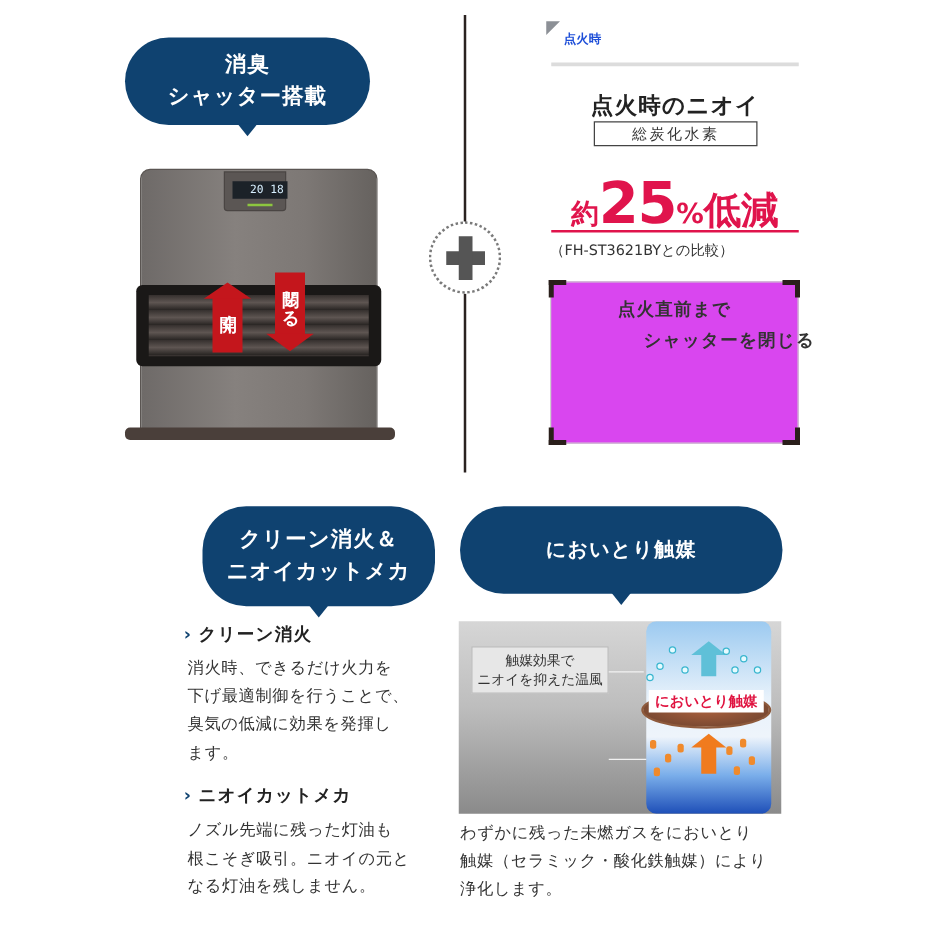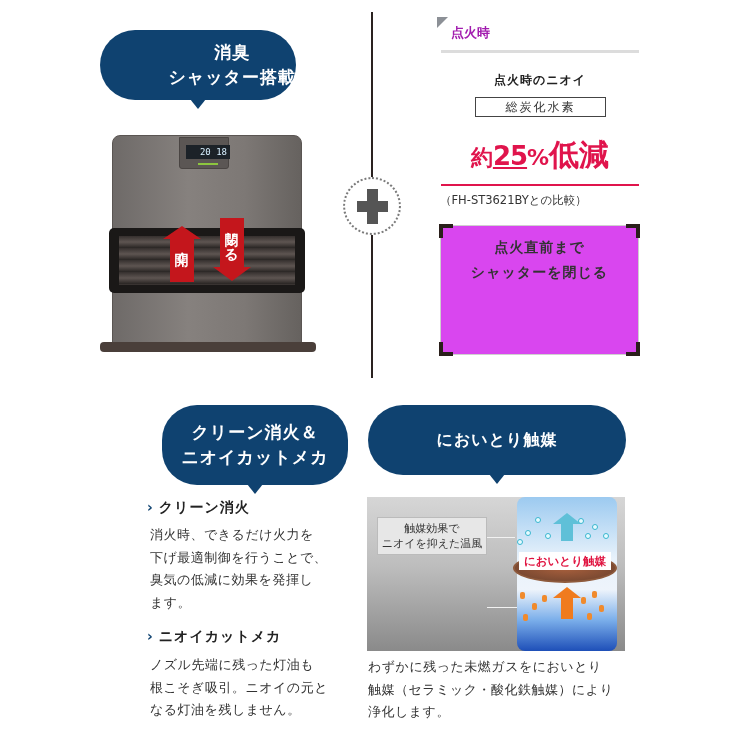--- a/index.html
+++ b/index.html
@@ -69,30 +69,30 @@
   .arrow-down::after {
     content: ""; position: absolute; left: -7px; bottom: -13px;
     border-left: 19px solid transparent; border-right: 19px solid transparent; border-top: 14px solid #c4161c;
   }
 
   
   .corner-tri {
     position: absolute; left: 437px; top: 17px; width: 0; height: 0;
     border-top: 11px solid #8c9096; border-right: 11px solid transparent;
   }
-  .section-label { position: absolute; left: 451px; top: 24px; font-size: 13px; font-weight: bold; color: #a21caf; }
+  .section-label { position: absolute; left: 451px; top: 24px; font-size: 10px; font-weight: bold; color: #1d4ed8; }
   .section-rule { position: absolute; left: 441px; top: 50px; width: 198px; height: 3px; background: #dcdcdc; }
-  .odor-title { position: absolute; left: 440px; top: 72px; width: 200px; text-align: center; font-size: 12px; font-weight: bold; color: #222; letter-spacing: 1px; }
+  .odor-title { position: absolute; left: 440px; top: 72px; width: 200px; text-align: center; font-size: 18px; font-weight: bold; color: #222; letter-spacing: 1px; }
   .odor-sub {
     position: absolute; left: 475px; top: 97px; width: 131px; height: 20px; border: 1px solid #444;
     text-align: center; font-size: 12px; line-height: 18px; color: #333; letter-spacing: 2px;
   }
   .reduction { position: absolute; left: 440px; top: 135px; width: 200px; text-align: center; color: #e0144c; font-weight: bold; white-space: nowrap; }
   .red-prefix { font-size: 22px; }
-  .red-num { font-size: 26px; letter-spacing: -1px; text-decoration: underline; }
+  .red-num { font-size: 46px; letter-spacing: -1px; }
   .red-pct { font-size: 22px; }
   .red-suffix { font-size: 30px; }
   .reduction-rule { position: absolute; left: 441px; top: 184px; width: 198px; height: 2px; background: #e0144c; }
   .compare-note { position: absolute; left: 440px; top: 193px; width: 200px; text-align: left; font-size: 11.5px; color: #333; }
 
   .info-box {
     position: absolute; left: 440px; top: 225px; width: 199px; height: 130px; background: #d946ef;
     border: 1px solid #cfcfcf;
   }
   .bracket { position: absolute; width: 14px; height: 14px; border-color: #2a1f1b; border-style: solid; }
@@ -137,21 +137,21 @@
   .arrow-cyan::before { content: ""; position: absolute; left: -8px; top: -10px; border-left: 14px solid transparent; border-right: 14px solid transparent; border-bottom: 11px solid #5fc0d8; }
   .arrow-orange { left: 194px; top: 100px; height: 22px; background: #f07b1e; }
   .arrow-orange::before { content: ""; position: absolute; left: -8px; top: -10px; border-left: 14px solid transparent; border-right: 14px solid transparent; border-bottom: 11px solid #f07b1e; }
   .dot { position: absolute; width: 6px; height: 6px; border-radius: 50%; }
   .dot-c { border: 1.5px solid #3ab6cf; background: #e6fbff; }
   .dot-o { background: #f08a2c; width: 5px; height: 7px; border-radius: 2px; }
 </style>
 </head>
 <body>
 
-<div class="bubble" style="left:100px; top:30px; width:196px; height:70px; border-radius:35px; font-size:17px;justify-content:flex-end;">
+<div class="bubble" style="left:100px; top:30px; width:196px; height:70px; border-radius:35px; font-size:17px;">
   <span class="bubble-text">消臭
 シャッター搭載</span>
 </div>
 
 <div class="heater">
   <div class="heater-panel">
     <div class="heater-display">
       <span>20 18</span>
     </div>
     <div class="heater-leds"></div>
@@ -188,21 +188,21 @@
 </div>
 <div class="reduction-rule"></div>
 <div class="compare-note">（FH-ST3621BYとの比較）</div>
 
 <div class="info-box">
   <div class="bracket br-tl"></div>
   <div class="bracket br-tr"></div>
   <div class="bracket br-bl"></div>
   <div class="bracket br-br"></div>
   <div class="info-line" style="top:13px;">点火直前まで</div>
-  <div class="info-line" style="top:38px;">シャッターを閉じる</div>
+  <div class="info-line" style="top:38px;margin-left:44px;">シャッターを閉じる</div>
 </div>
 
 <div class="bubble" style="left:162px; top:405px; width:186px; height:80px; border-radius:35px; font-size:17px;">
   <span class="bubble-text">クリーン消火＆
 ニオイカットメカ</span>
 </div>
 
 <div class="subhead" style="left:147px; top:499px;">
   <span class="chev">›</span><span>クリーン消火</span>
 </div>

